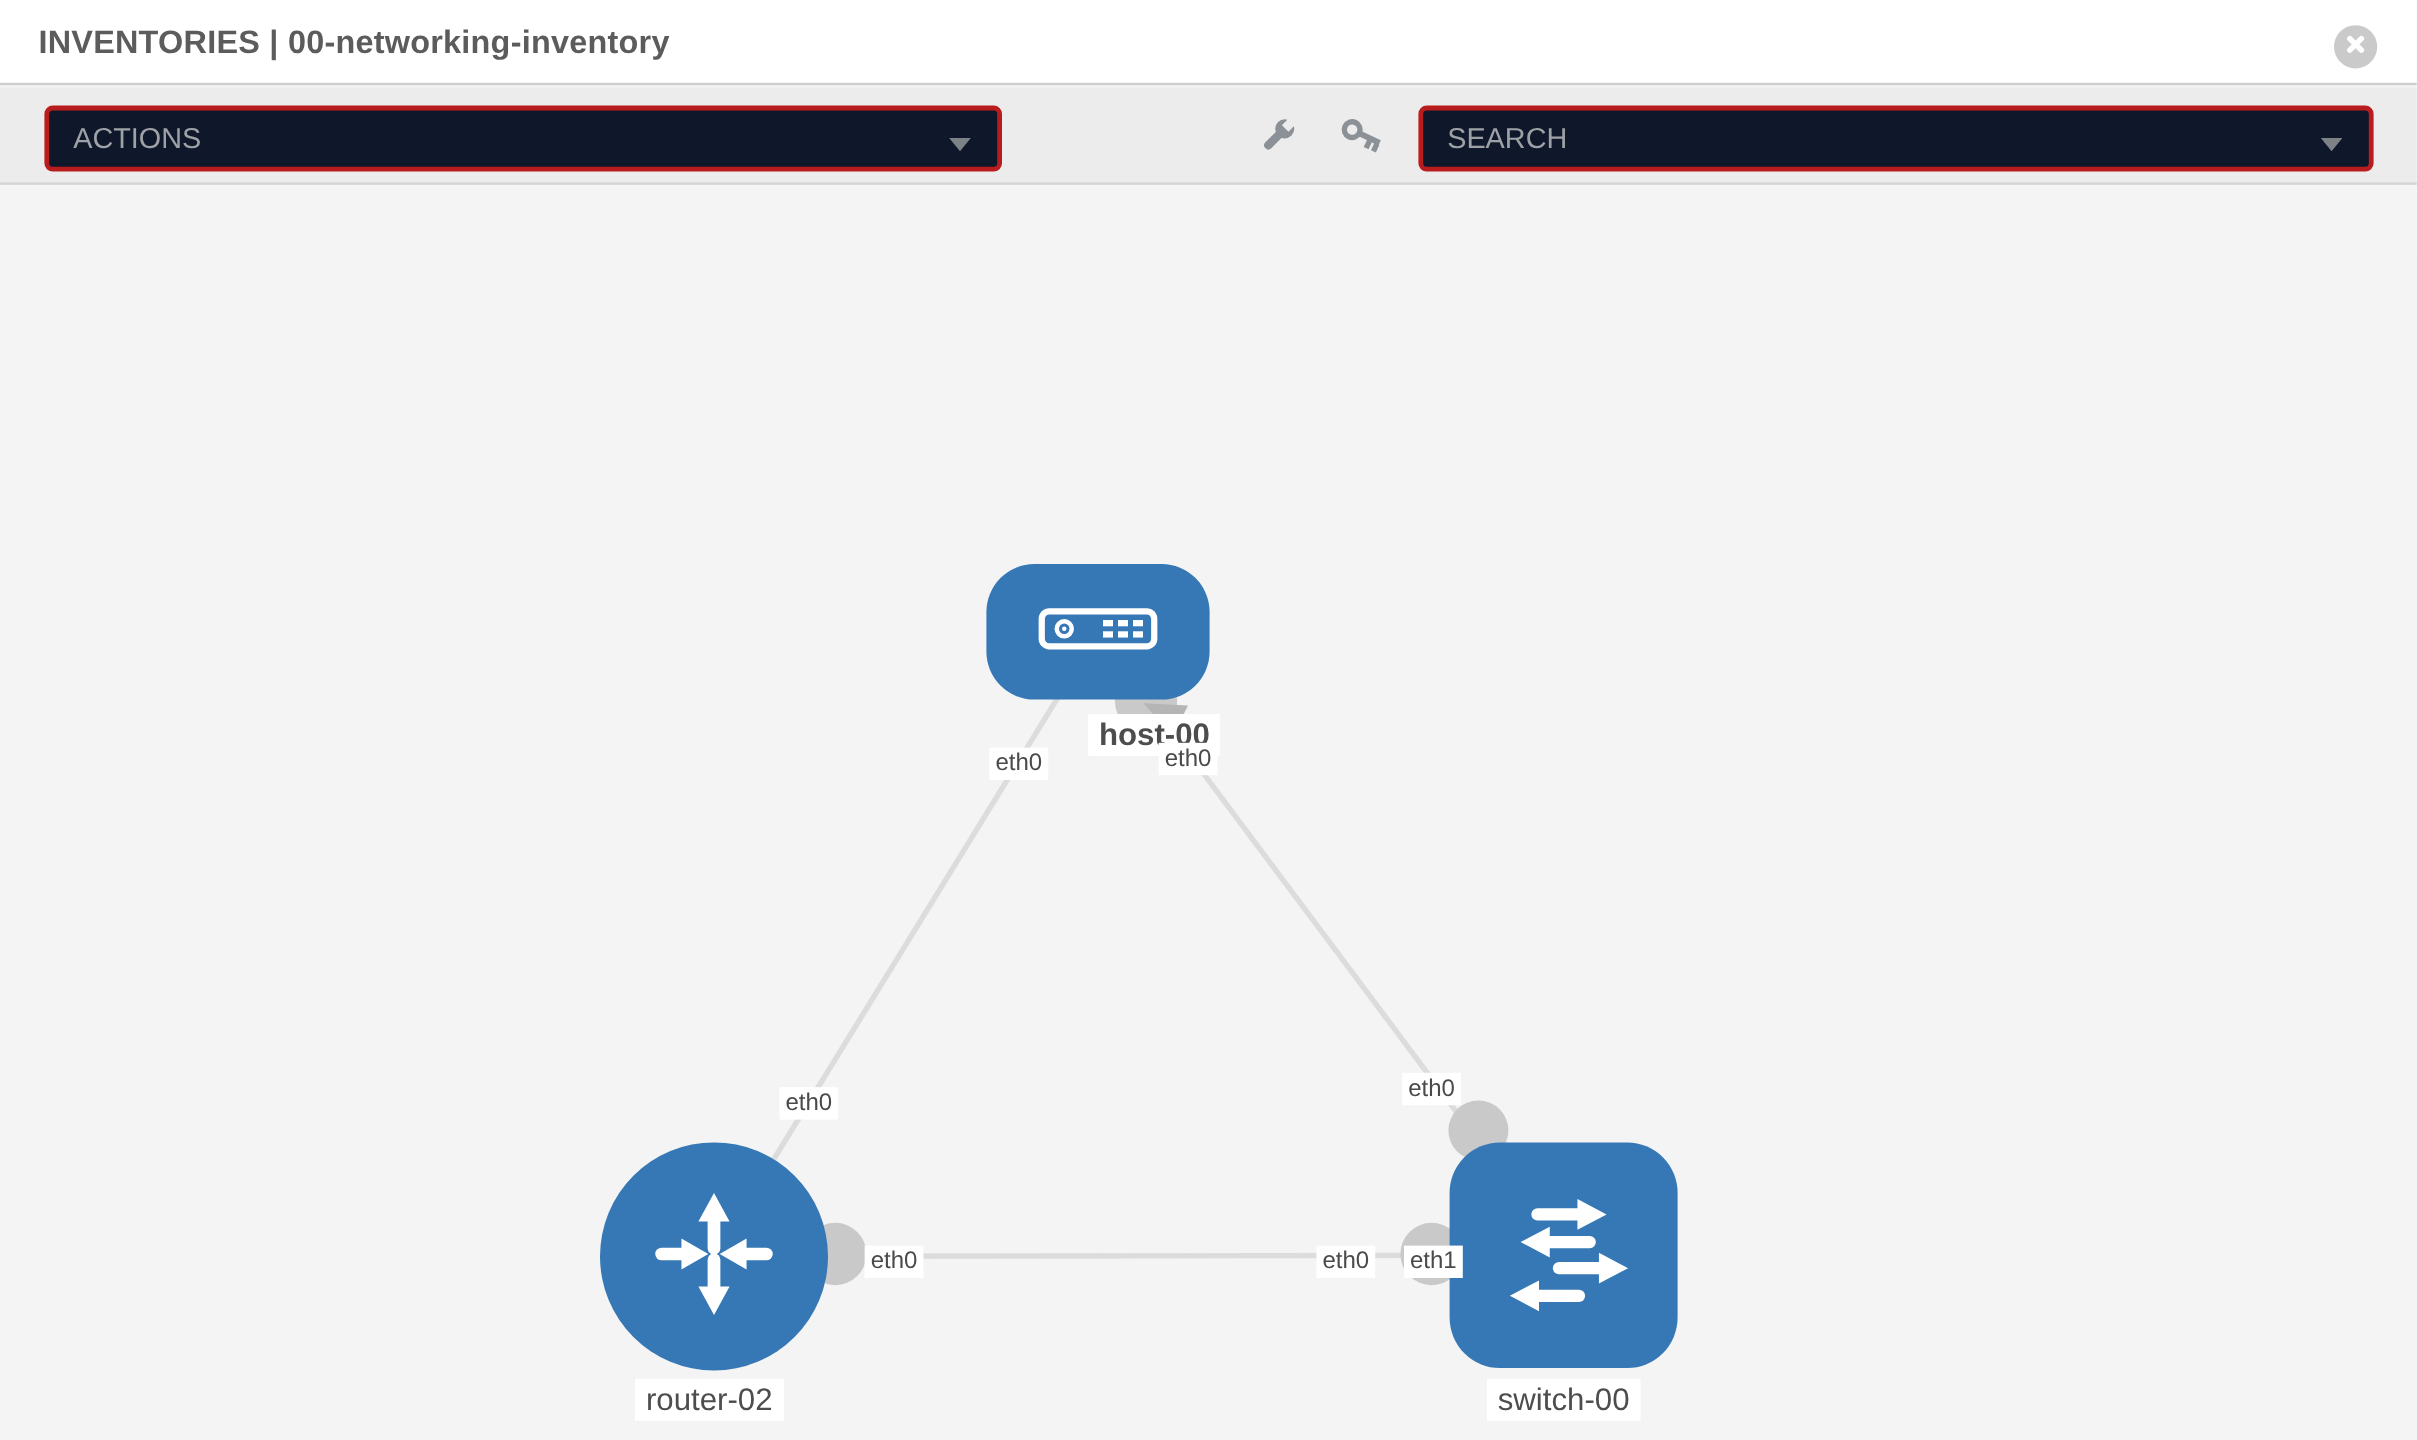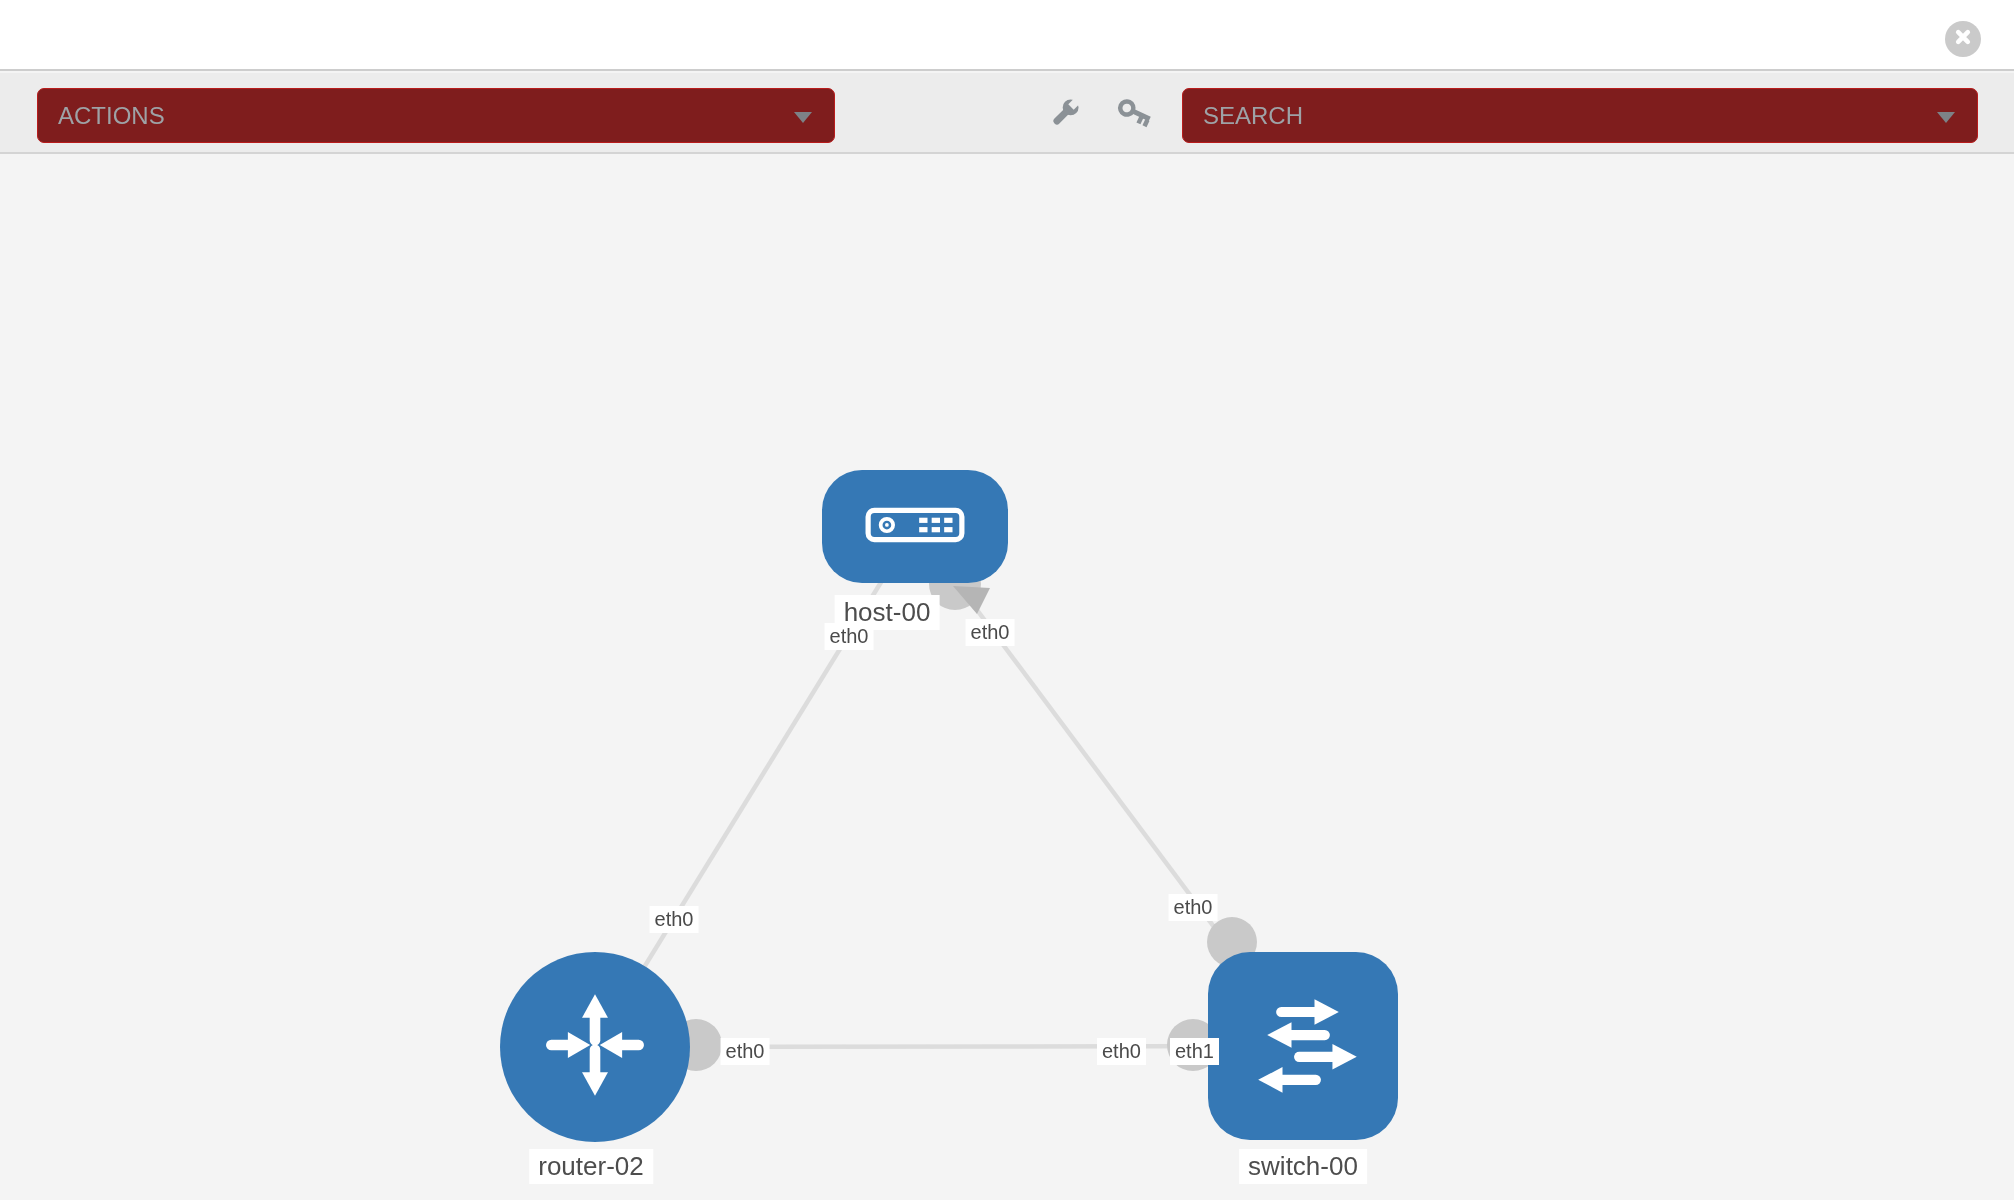--- a/index.html
+++ b/index.html
@@ -26,21 +26,21 @@
     display: flex; align-items: center; justify-content: center; cursor: pointer;
   }
 
   
   .toolbar {
     position: absolute; top: 73px; left: 0; right: 0; height: 81px;
     background: #ececec; border-bottom: 2px solid #d4d4d4; z-index: 9;
   }
   .dropdown {
     position: absolute; top: 15px; height: 55px;
-    background: #7f1d1d; border: 1px solid #b91c1c; border-radius: 7px;
+    background: #0f172a; border: 4px solid #b91c1c; border-radius: 7px;
     display: flex; align-items: center; padding: 0 20px;
     font-size: 24px; color: #9ea2a6; cursor: pointer;
   }
   .dropdown.actions { left: 37px;  width: 798px; }
   .dropdown.search  { left: 1182px; width: 796px; }
   .caret {
     position: absolute; right: 22px; top: 23px;
     width: 0; height: 0;
     border-left: 9px solid transparent; border-right: 9px solid transparent;
     border-top: 11px solid #7d8287;
@@ -59,21 +59,21 @@
   .node { position: absolute; background: #3578b5; z-index: 3; display: flex; align-items: center; justify-content: center; cursor: pointer; }
   .node.host   { left: 822px;  top: 315px; width: 186px; height: 113px; border-radius: 40px; }
   .node.router { left: 500px;  top: 797px; width: 190px; height: 190px; border-radius: 50%; }
   .node.switch { left: 1208px; top: 797px; width: 190px; height: 188px; border-radius: 42px; }
 
   .node-label {
     position: absolute; z-index: 4; transform: translateX(-50%);
     background: #ffffff; color: #4d4d4d; font-size: 26px;
     padding: 2px 9px; white-space: nowrap;
   }
-  .node-label.host   { left: 887px;  top: 440px; }
+  .node-label.host   { left: 962px;  top: 440px; font-weight: bold; }
   .node-label.router { left: 591px;  top: 994px; }
   .node-label.switch { left: 1303px; top: 994px; }
 
   .iface-label {
     position: absolute; z-index: 5; transform: translateX(-50%);
     background: #ffffff; color: #4a4a4a; font-size: 20px;
     padding: 2px 5px; white-space: nowrap; margin-top: 16px;
   }
   .iface-label.host-left   { left: 849px;  top: 452px; }
   .iface-label.host-right  { left: 990px;  top: 448px; }
@@ -159,20 +159,21 @@
     <div class="iface-label host-right">eth0</div>
     <div class="iface-label router-top">eth0</div>
     <div class="iface-label switch-top">eth0</div>
     <div class="iface-label router-right">eth0</div>
     <div class="iface-label switch-left-behind">eth0</div>
     <div class="iface-label switch-left-front">eth1</div>
 
   </div>
 
   <div class="header">
+    <div class="page-title">INVENTORIES | 00-networking-inventory</div>
     <div class="close-btn">
       <span>
         <svg width="20" height="20" viewBox="0 0 20 20">
           <path d="M5.2 5.2 L14.8 14.8 M14.8 5.2 L5.2 14.8" stroke="#ffffff" stroke-width="4.6" stroke-linecap="round"></path>
         </svg>
       </span>
     </div>
   </div>
 
   <div class="toolbar">

